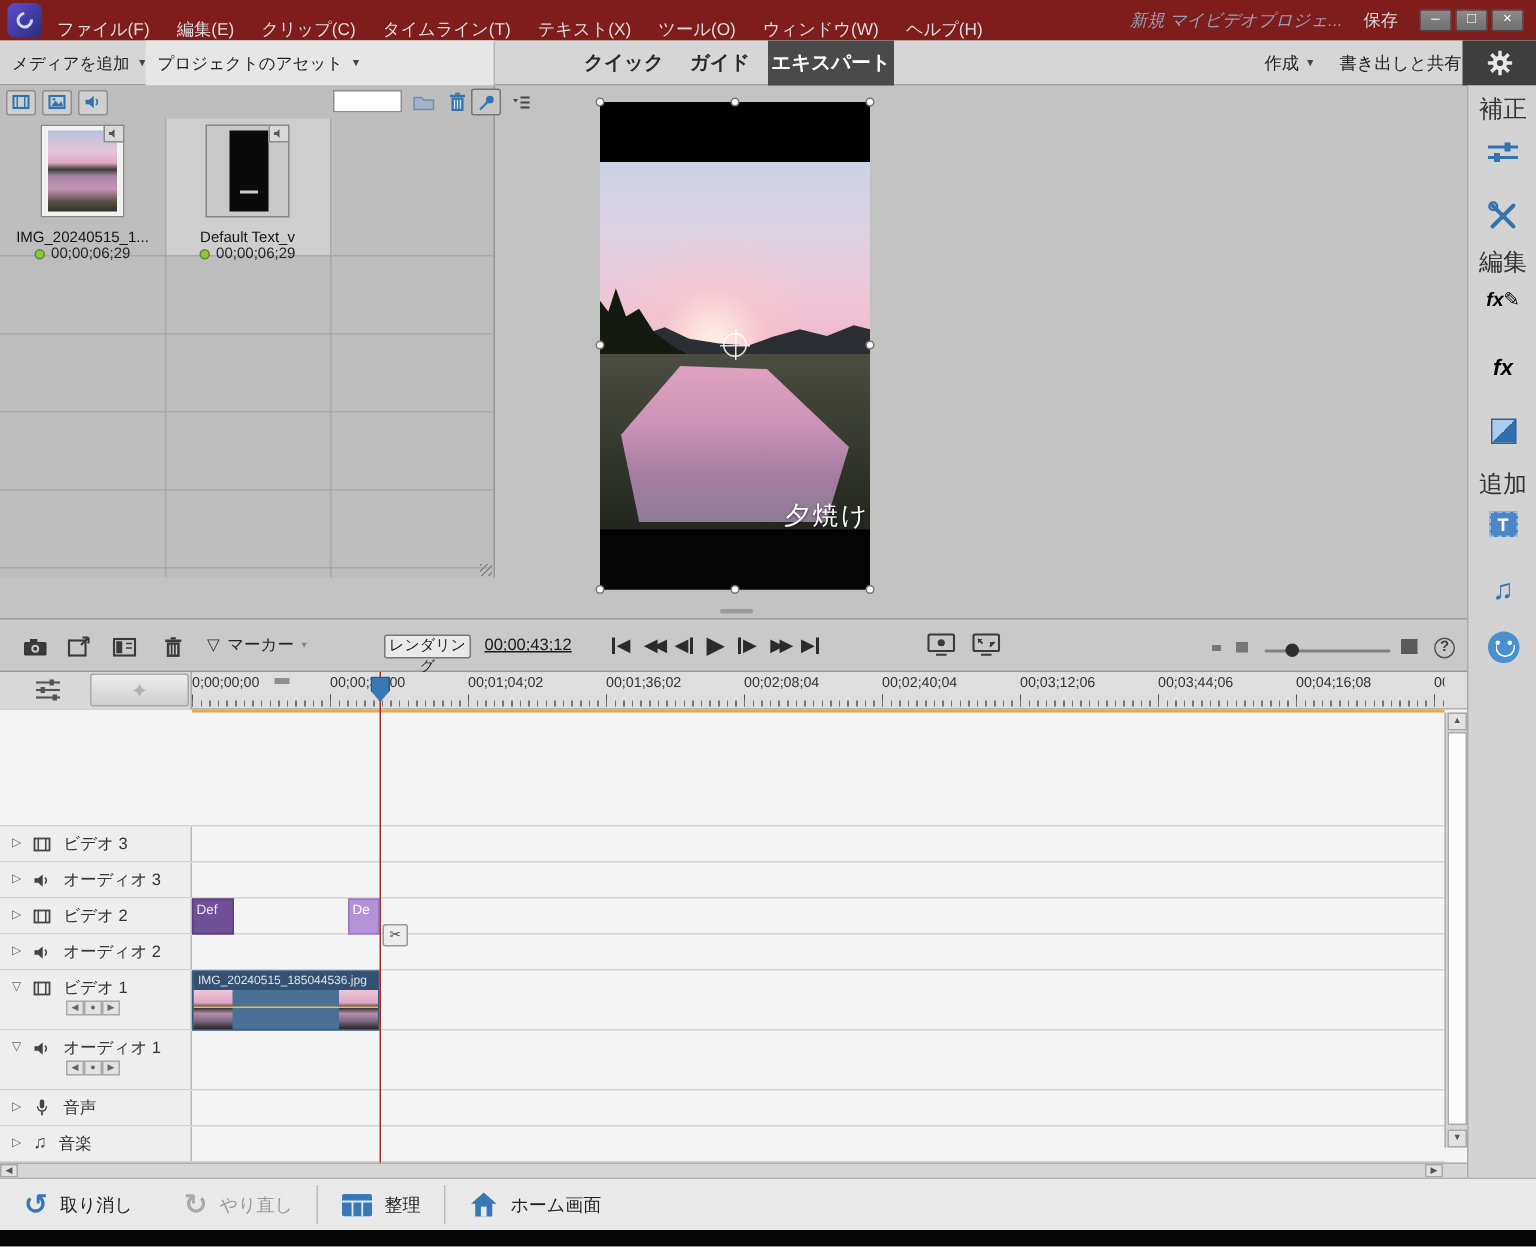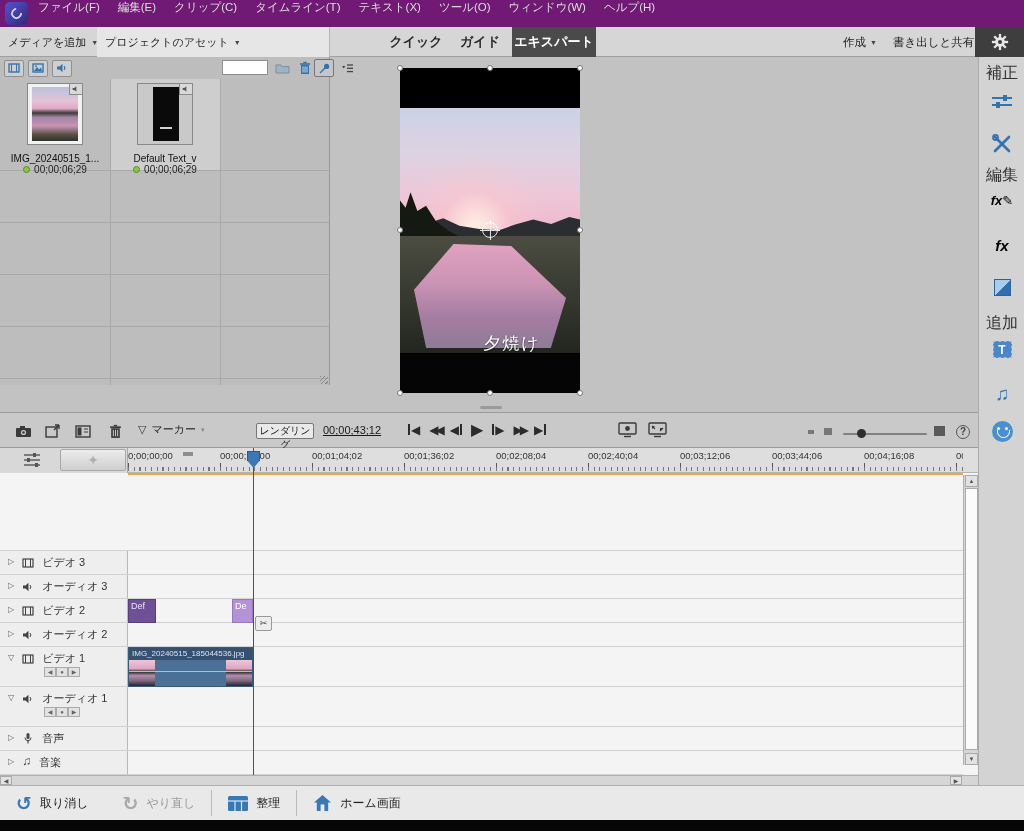--- a/index.html
+++ b/index.html
@@ -1,20 +1,20 @@
 <!DOCTYPE html>
 <html><head>
 <meta charset="utf-8">
 <style>
   * { margin:0; padding:0; box-sizing:border-box; }
   html,body { width:1024px; height:831px; overflow:hidden; }
   body { font-family:"Liberation Sans","DejaVu Sans",sans-serif; background:#c2c2c2; position:relative; }
 
   
-  #titlebar { position:absolute; left:0; top:0; width:1024px; height:27px; background:#701a75; display:flex; align-items:flex-start; }
+  #titlebar { position:absolute; left:0; top:0; width:1024px; height:27px; background:#7f1d1d; display:flex; align-items:flex-end; }
   .logo { position:absolute; left:5px; top:2px; width:23px; height:23px; border-radius:5px;
           background:linear-gradient(135deg,#5a4fd0,#2e2a7a); display:flex; align-items:center; justify-content:center; }
   .logo-swirl { width:11px; height:11px; border:2px solid #cfd4ff; border-radius:50%; border-top-color:transparent; transform:rotate(40deg); }
   .menus { display:flex; gap:18px; margin-left:38px; font-size:11.5px; color:#dedede; }
   .menu-item { cursor:default; }
   .tb-right { position:absolute; right:8px; top:0; height:27px; display:flex; align-items:center; gap:14px; }
   .proj-title { font-size:11.5px; font-style:italic; color:#9a9eb2; }
   .save-lbl { font-size:11.5px; color:#d8d8d8; }
   .winbtns { display:flex; gap:2px; }
   .winbtn { width:22px; height:15px; background:linear-gradient(#8b8b8b,#6f6f6f); border:1px solid #4a4a4a; color:#fff;
@@ -66,21 +66,21 @@
      background:radial-gradient(circle at 42% 92%, rgba(255,236,226,.95) 4%, rgba(250,200,205,.5) 22%, rgba(250,200,205,0) 45%),
                 linear-gradient(180deg,#ccd2e6 0%,#ddd2e2 35%,#eec6d7 70%,#eeb3c9 100%);}
   .mv-mtn { position:absolute; left:0; top:138px; width:180px; height:32px; background:#2a2e33;
      clip-path:polygon(0 100%,0 45%,7% 25%,15% 55%,24% 38%,33% 62%,44% 72%,55% 76%,64% 58%,74% 42%,84% 56%,94% 34%,100% 42%,100% 100%); }
   .mv-trees { position:absolute; left:0; top:118px; width:62px; height:52px; background:#141a12;
      clip-path:polygon(0 100%,0 28%,9% 42%,17% 12%,28% 48%,42% 38%,58% 68%,78% 86%,100% 100%); }
   .mv-field { position:absolute; left:0; top:168px; width:180px; height:117px; background:linear-gradient(180deg,#4c4c42 0%,#34382e 55%,#23261f 100%); }
   .mv-water { position:absolute; left:14px; top:8px; width:152px; height:104px;
      background:linear-gradient(180deg,#e0a2c0 0%,#cb93b4 38%,#a57da2 70%,#8e7c96 100%);
      clip-path:polygon(26% 0,64% 2%,100% 52%,90% 100%,8% 100%,0 44%); }
-  .mv-title { position:absolute; left:0; top:264px; width:180px; text-align:center; color:#fff; font-size:17px; letter-spacing:2px; text-shadow:0 1px 2px rgba(0,0,0,.6);padding-left:44px; }
+  .mv-title { position:absolute; left:0; top:264px; width:180px; text-align:right; color:#fff; font-size:17px; letter-spacing:2px; text-shadow:0 1px 2px rgba(0,0,0,.6);padding-left:44px; }
   .mv-black-bot { position:absolute; left:0; top:286px; width:180px; height:39px; background:#050505; }
   .handle { position:absolute; width:6px; height:6px; background:#fff; border:1px solid #777; border-radius:50%; z-index:4; }
   .anchor { position:absolute; left:82px; top:154px; width:16px; height:16px; border:1px solid rgba(255,255,255,.85); border-radius:50%; z-index:4; }
   .anchor:before, .anchor:after { content:""; position:absolute; background:rgba(255,255,255,.85); }
   .anchor:before { left:50%; top:-3px; width:1px; height:20px; }
   .anchor:after { top:50%; left:-3px; height:1px; width:20px; }
   .splitter-dash { position:absolute; left:480px; top:406px; width:22px; height:3px; background:#9a9a9a; border-radius:2px; }
 
   
   #sidebar { position:absolute; left:978px; top:57px; width:46px; height:728px; background:#d3d3d3; border-left:1px solid #ababab; }
@@ -177,20 +177,29 @@
   <div class="menus">
       <span class="menu-item">ファイル(F)</span>
       <span class="menu-item">編集(E)</span>
       <span class="menu-item">クリップ(C)</span>
       <span class="menu-item">タイムライン(T)</span>
       <span class="menu-item">テキスト(X)</span>
       <span class="menu-item">ツール(O)</span>
       <span class="menu-item">ウィンドウ(W)</span>
       <span class="menu-item">ヘルプ(H)</span>
     </div>
+  <div class="tb-right">
+    <span class="proj-title">新規 マイビデオプロジェ...</span>
+    <span class="save-lbl">保存</span>
+    <span class="winbtns">
+      <span class="winbtn">–</span>
+      <span class="winbtn">□</span>
+      <span class="winbtn">×</span>
+    </span>
+  </div>
 </div>
 
 <div id="toolbar">
   <div class="panel-head-bg"></div>
   <div class="dd-btn" id="add-media">
     <span>メディアを追加</span>
       <span class="caret">▼</span>
   </div>
   <div class="dd-btn" id="proj-assets">
     <span>プロジェクトのアセット</span>

